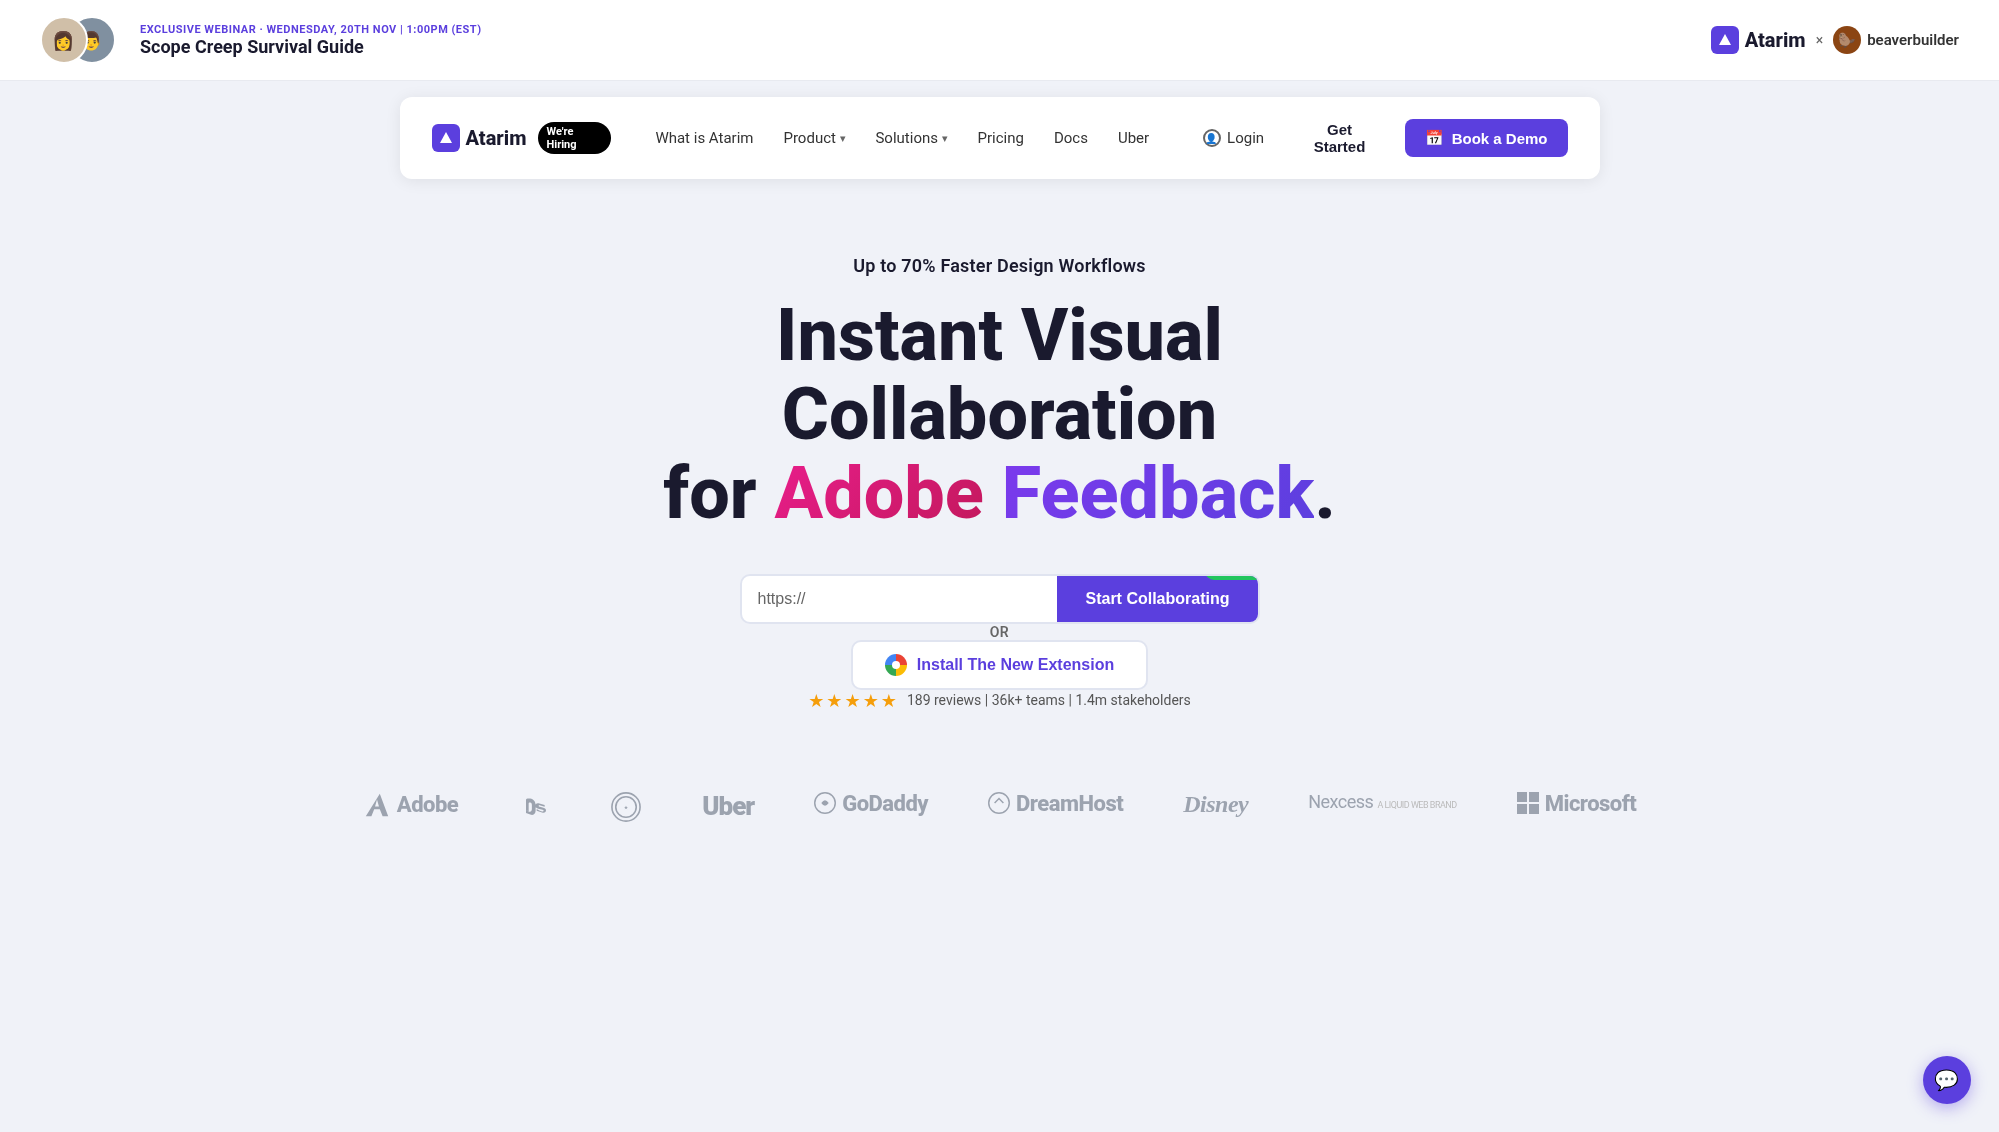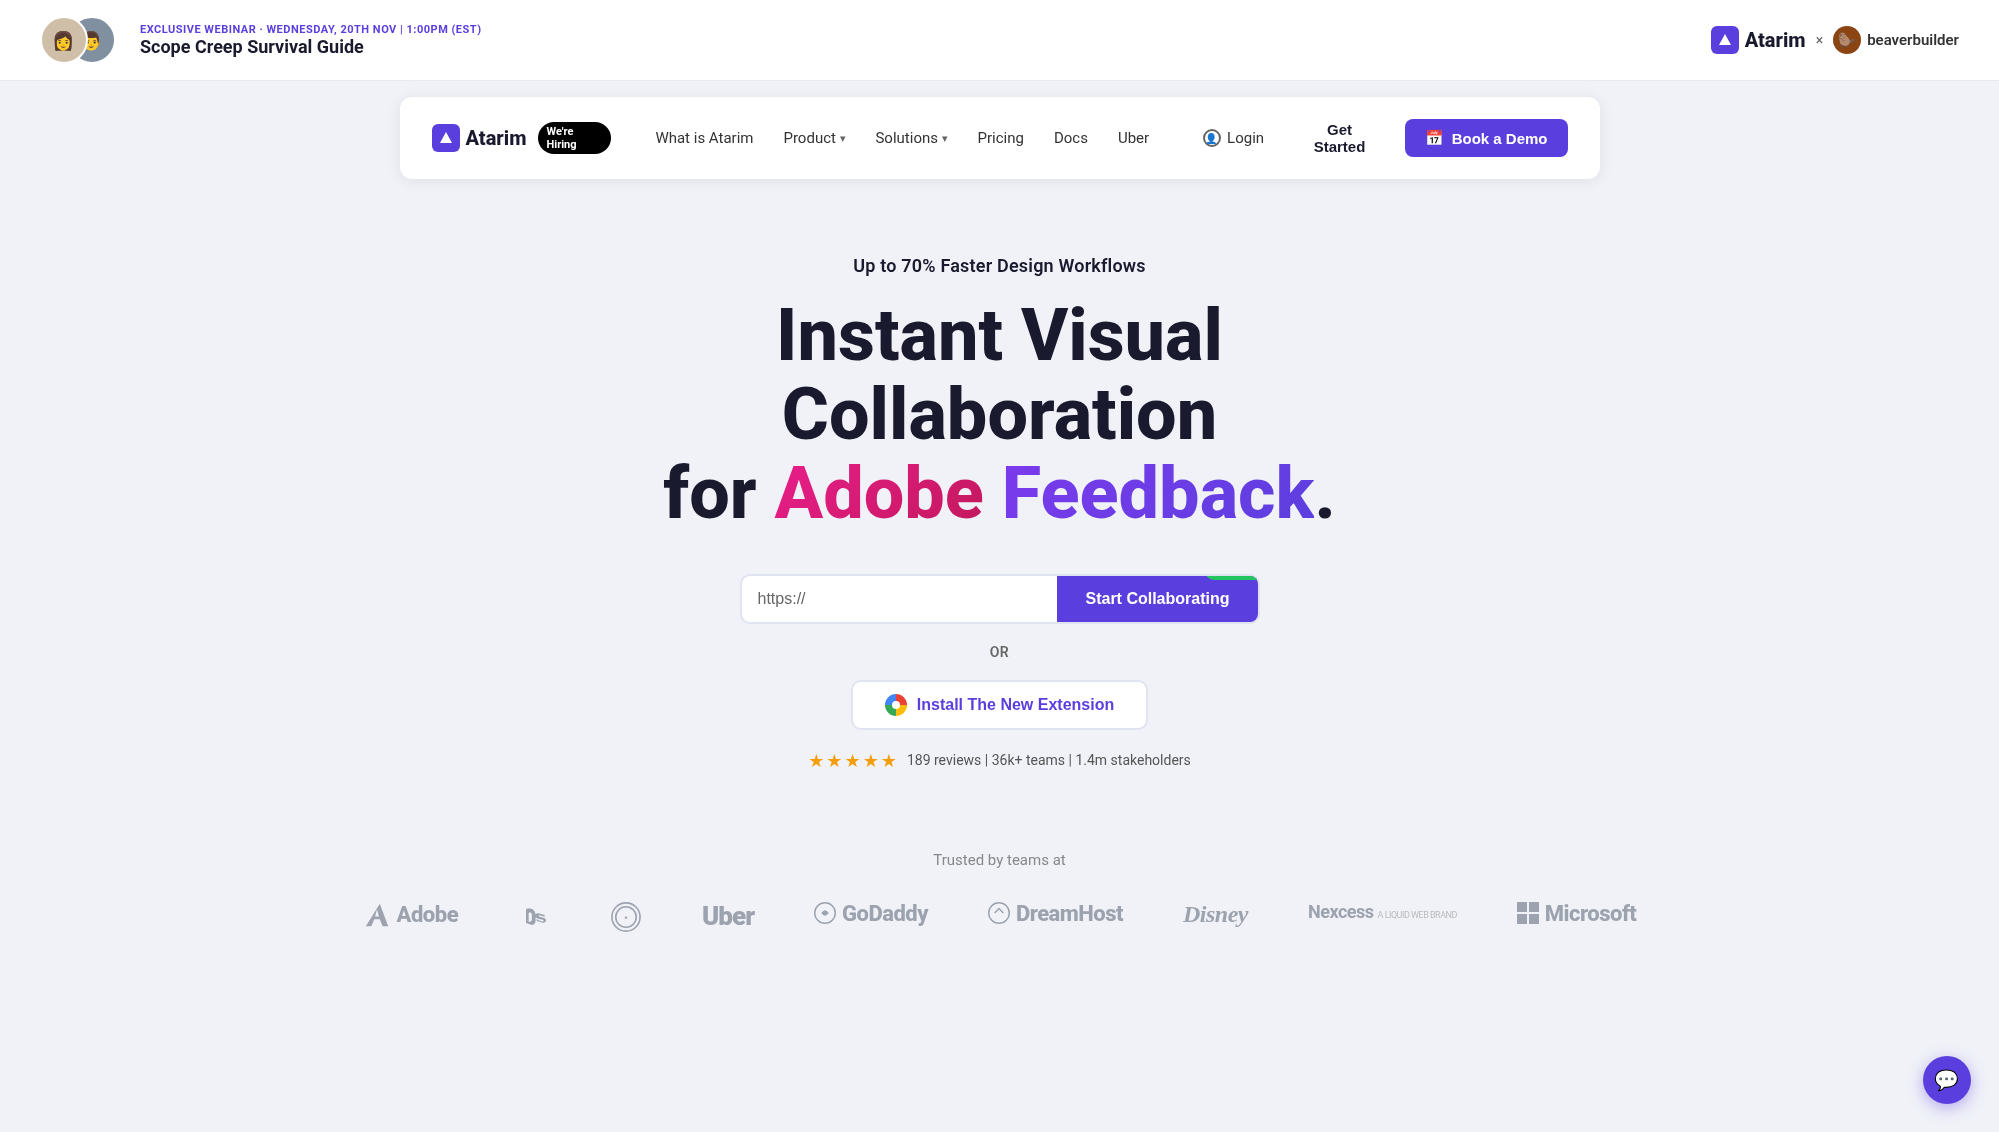--- a/index.html
+++ b/index.html
@@ -225,21 +225,20 @@
       -webkit-background-clip: text;
       -webkit-text-fill-color: transparent;
       background-clip: text;
     }
 
     
     .cta-section {
       display: flex;
       flex-direction: column;
       align-items: center;
-      gap: 20px;
     }
     .url-input-wrapper {
       display: flex;
       align-items: center;
       background: white;
       border: 2px solid #e0e4f0;
       border-radius: 10px;
       overflow: hidden;
       width: 520px;
       position: relative;
@@ -489,21 +488,20 @@
         <span class="star">★</span>
         <span class="star">★</span>
         <span class="star half">★</span>
       </div>
       <span>189 reviews | 36k+ teams | 1.4m stakeholders</span>
     </div>
   </div>
 </section>
 
 <section class="trusted-section">
-  <p class="trusted-title">Trusted by teams at</p>
   <div class="trusted-logos">
 
     <div class="trusted-logo">
       <svg width="28" height="28" viewBox="0 0 100 100" fill="#9ca3af">
         <path d="M60 10 L90 90 H70 L60 65 H40 L30 90 H10 Z M50 30 L43 55 H57 Z"></path>
       </svg>
       <span>Adobe</span>
     </div>
 
     <div class="trusted-logo">
@@ -538,21 +536,21 @@
         <path d="M18 30 L30 18 L42 30" fill="none" stroke="#9ca3af" stroke-width="4"></path>
       </svg>
       <span>DreamHost</span>
     </div>
 
     <div class="trusted-logo">
       <span style="font-size:24px;font-weight:800;font-style:italic;font-family:Georgia,serif;">Disney</span>
     </div>
 
     <div class="trusted-logo">
-      <span style="font-size:18px;font-weight:700;letter-spacing:-0.5px;">Nexcess</span>
+      <span style="font-size:18px;font-weight:400;letter-spacing:-0.5px;">Nexcess</span>
       <span style="font-size:9px;font-weight:400;color:#bbb;margin-left:-2px;margin-top:8px;">A LIQUID WEB BRAND</span>
     </div>
 
     <div class="trusted-logo">
       <svg width="22" height="22" viewBox="0 0 22 22" fill="none">
         <rect x="0" y="0" width="10" height="10" fill="#9ca3af"></rect>
         <rect x="12" y="0" width="10" height="10" fill="#9ca3af"></rect>
         <rect x="0" y="12" width="10" height="10" fill="#9ca3af"></rect>
         <rect x="12" y="12" width="10" height="10" fill="#9ca3af"></rect>
       </svg>

